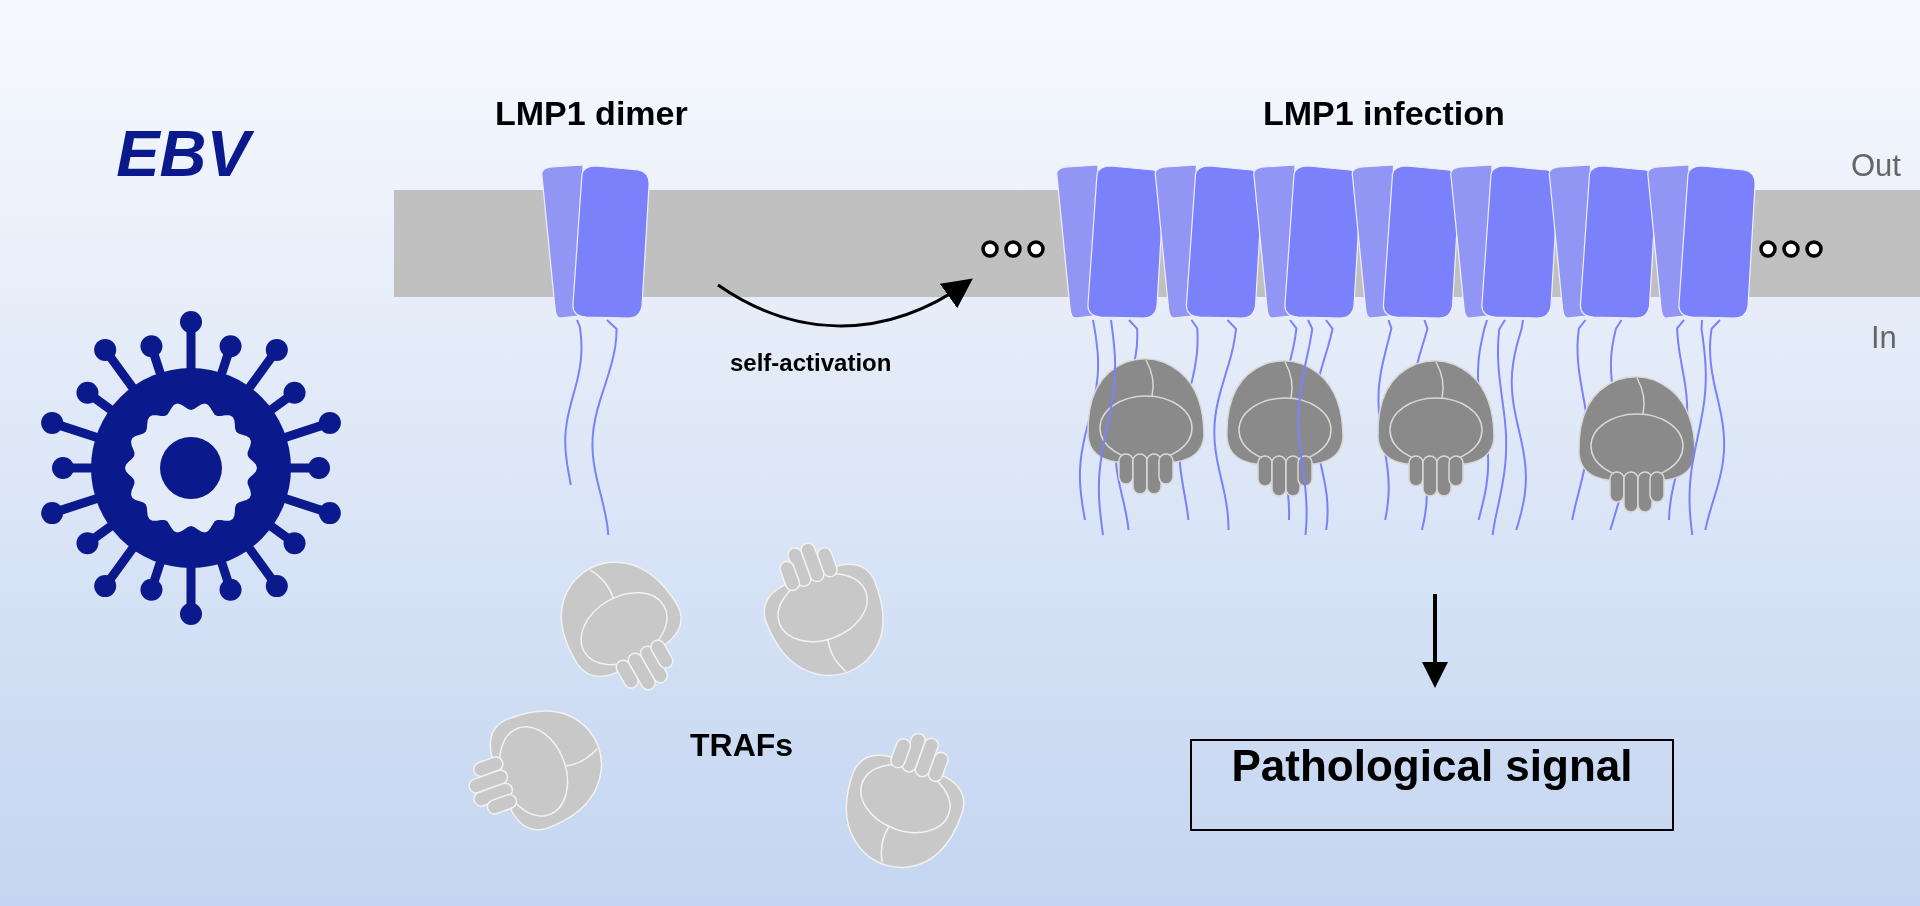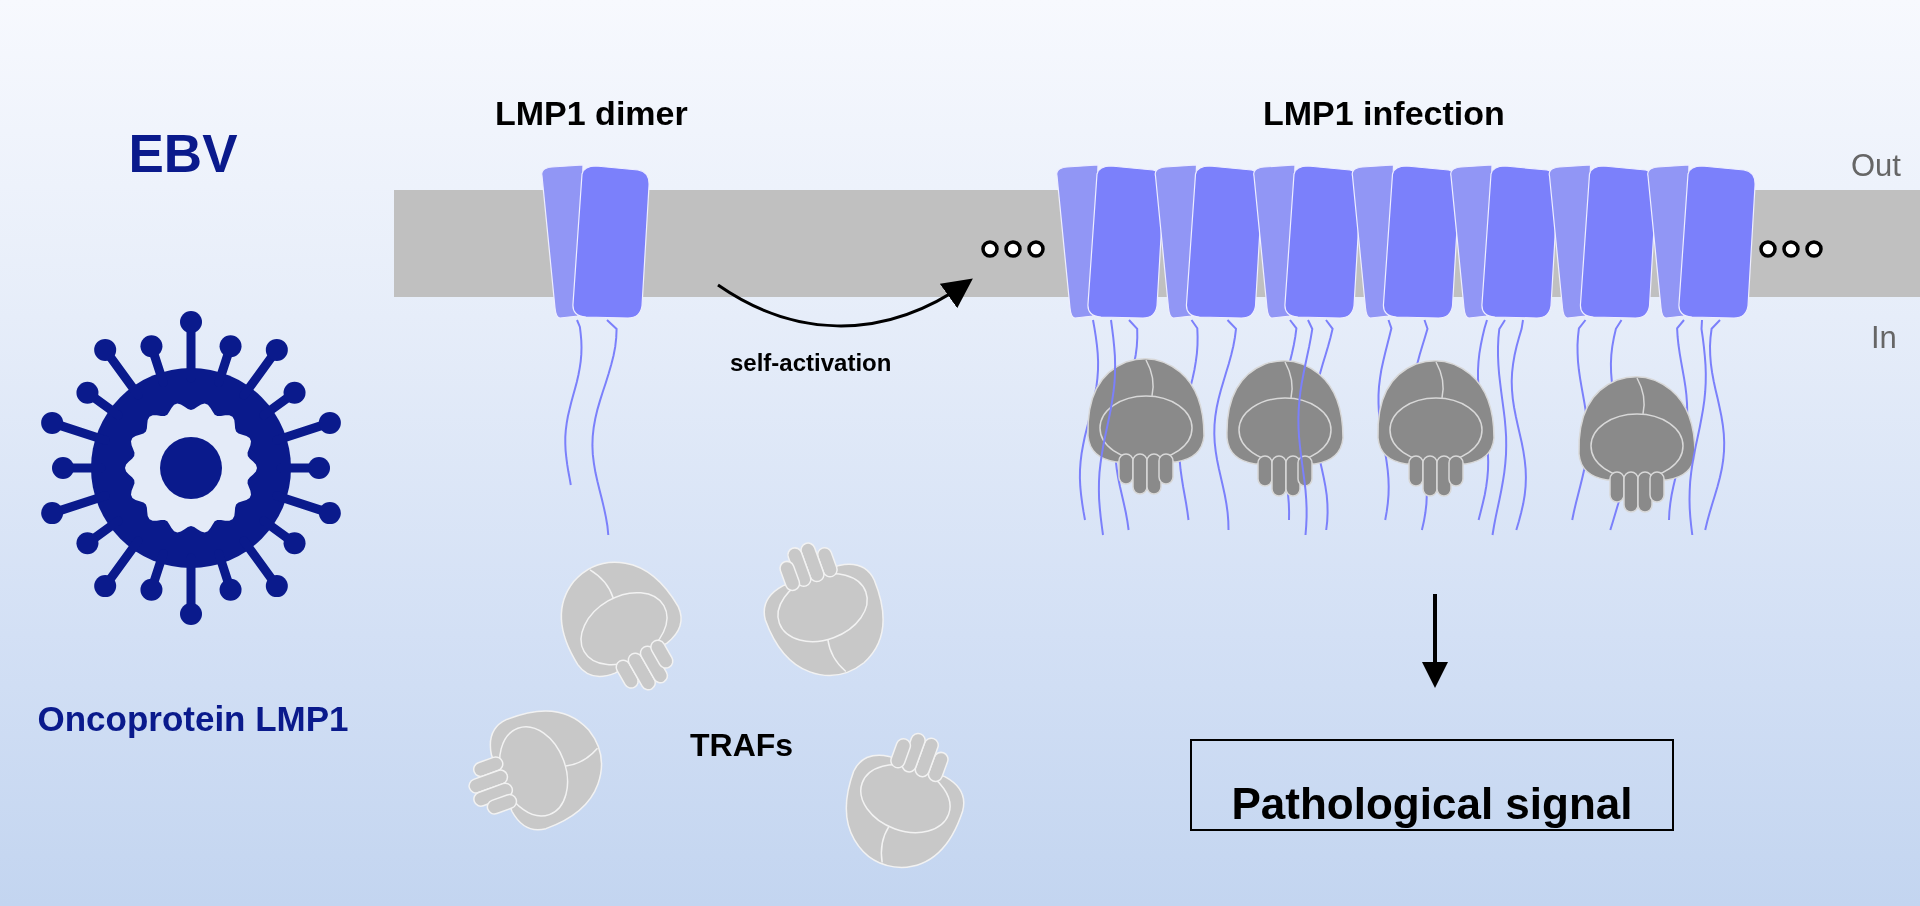--- a/index.html
+++ b/index.html
@@ -6,32 +6,32 @@
   body {
     width:1920px; height:906px; overflow:hidden; position:relative;
     background: linear-gradient(180deg, #f7f9fe 0%, #e6edf9 35%, #d3e0f5 70%, #c3d5f0 100%);
     font-family: "Liberation Sans", sans-serif;
   }
   svg#scene { position:absolute; left:0; top:0; }
   .lbl { position:absolute; white-space:nowrap; font-weight:bold; }
   .blue { color:#0a1a8c; }
   .black { color:#000; }
   .gray { color:#666; font-weight:normal; }
-  #ebv-title { left:183px; top:118px; transform:translateX(-50%); text-align:left; font-size:53px; line-height:71px; }
+  #ebv-title { left:183px; top:118px; transform:translateX(-50%); text-align:left; font-size:65px; line-height:71px;font-style:italic; }
   #onco { left:193px; top:694px; transform:translateX(-50%); text-align:center; font-size:35px; line-height:50px; }
   #dimer-label { left:495px; top:94px; font-size:34px; }
   #filament-label { left:1263px; top:94px; font-size:34px; }
   #out-label { left:1851px; top:148px; font-size:31px; }
   #in-label { left:1871px; top:320px; font-size:31px; }
   #selfact-label { left:730px; top:349px; font-size:24px; }
   #trafs-label { left:681px; top:727px; font-size:32px;margin-left:9px; }
   #patho-box {
     position:absolute; left:1190px; top:739px; width:484px; height:92px;
     border:2.5px solid #000; box-sizing:border-box;
-    display:flex; align-items:flex-end; justify-content:center;
+    display:flex; align-items:flex-start; justify-content:center;
     font-size:44px; font-weight:bold; color:#000;
   }
 </style>
 </head>
 <body>
 
 <svg id="scene" width="1920" height="906" viewBox="0 0 1920 906">
   <defs>
     <marker id="arrowhead" markerWidth="10" markerHeight="10" refX="8" refY="5" orient="auto">
       <path d="M0,0 L10,5 L0,10 Z" fill="#000"></path>
@@ -234,21 +234,20 @@
 
   <line x1="1435" y1="594" x2="1435" y2="672" stroke="#000" stroke-width="4"></line>
   <path d="M1422,662 L1448,662 L1435,688 Z" fill="#000"></path>
 </svg>
 
 <div id="ebv-title" class="lbl blue">
   <div>EBV</div>
 </div>
 
 <div id="onco" class="lbl blue">
-  <div>Oncoprotein LMP1</div>
 </div>
 
 <div id="dimer-label" class="lbl black">LMP1 dimer</div>
 <div id="filament-label" class="lbl black">LMP1 infection</div>
 <div id="out-label" class="lbl gray">Out</div>
 <div id="in-label" class="lbl gray">In</div>
 <div id="selfact-label" class="lbl black">self-activation</div>
 <div id="trafs-label" class="lbl black">TRAFs</div>
 <div id="patho-box">
   <span>Pathological signal</span>

